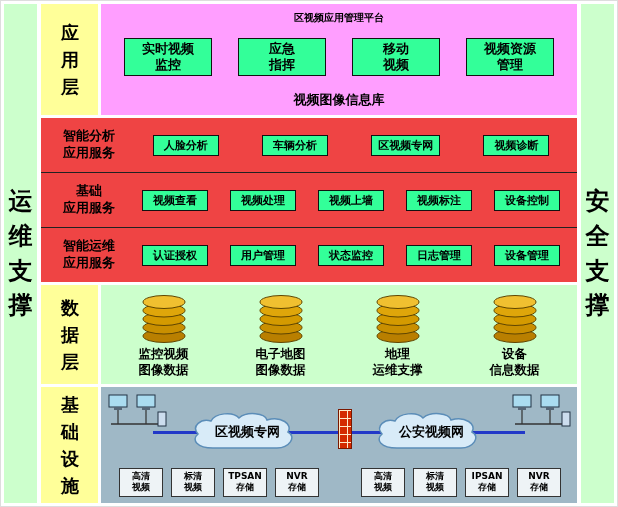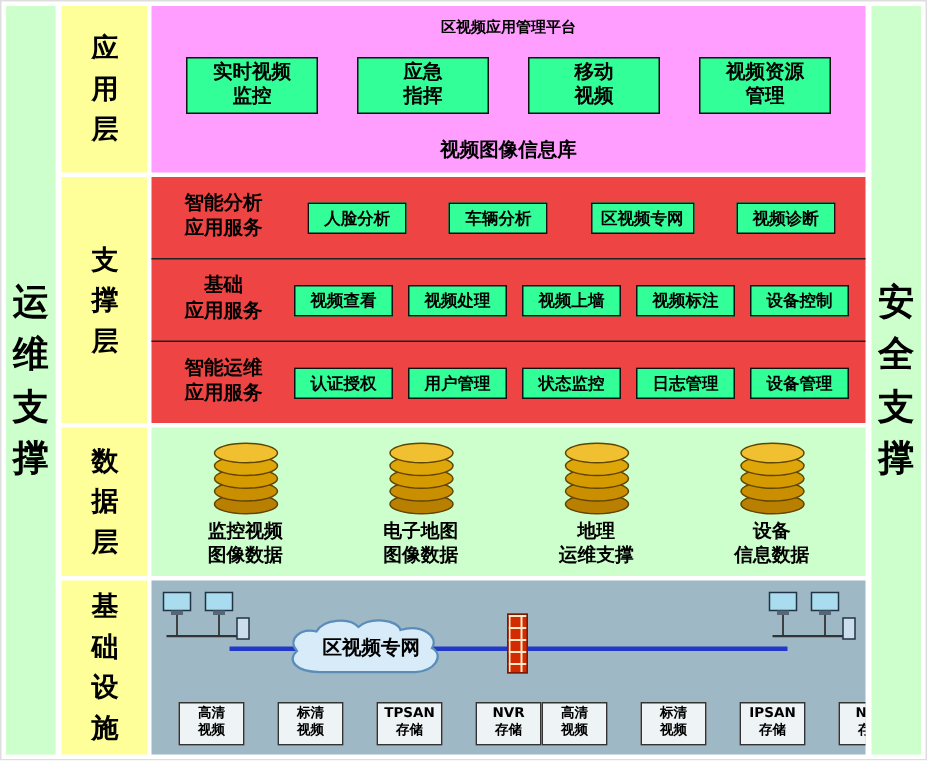--- a/index.html
+++ b/index.html
@@ -51,21 +51,21 @@
   .cloud-2{left:268px}
   .firewall{position:absolute;left:237px;top:22px;width:14px;height:40px;
             background-color:#d42a00;border:1px solid #7a1800;
             background-image:linear-gradient(#ffe9c9 1.5px, transparent 1.5px),
                              linear-gradient(90deg,#ffe9c9 1.5px, transparent 1.5px);
             background-size:100% 8px, 8px 8px}
   .pc-group{position:absolute;top:5px;width:64px;height:42px}
   .pc-left{left:4px}
   .pc-right{right:4px}
   .storage-row{position:absolute;left:0;right:0;bottom:6px;display:flex;justify-content:space-between;padding:0 16px 0 18px}
-  .storage-group{display:flex;gap:22px}
+  .storage-group{display:flex;gap:8px}
   .storage-box{background:#eef3f6;border:1px solid #333;font-size:9px;font-weight:bold;text-align:center;
                white-space:pre-line;line-height:1.3;padding:2px 4px;min-width:44px;
                display:flex;align-items:center;justify-content:center}
 </style>
 </head>
 <body>
 
 <div class="diagram">
 
   <div class="side">
@@ -88,23 +88,20 @@
           <div class="module">移动
 视频</div>
           <div class="module">视频资源
 管理</div>
         </div>
         <div class="app-footer">视频图像信息库</div>
       </div>
     </div>
 
     <div class="row row-support">
-      <div class="layer-box">
-        <div class="vtext">支撑层</div>
-      </div>
       <div class="section support-section">
 
         <div class="svc-row">
           <div class="svc-label">智能分析
 应用服务</div>
           <div class="svc-items">
             <div class="svc-item">人脸分析</div>
             <div class="svc-item">车辆分析</div>
             <div class="svc-item">区视频专网</div>
             <div class="svc-item">视频诊断</div>
@@ -215,20 +212,26 @@
 
         <div class="cloud cloud-1">
           <svg viewBox="0 0 125 44" preserveAspectRatio="none">
             <path d="M28,38 C12,38 6,30 13,24 C6,16 16,8 26,11 C30,3 48,1 54,8 C62,1 80,3 82,10 C96,6 108,14 103,22 C112,27 104,38 92,38 Z" fill="#d8ebf8" stroke="#5b8db8" stroke-width="1.5"></path>
           </svg>
           <span class="cloud-label">区视频专网</span>
         </div>
 
         <div class="firewall"></div>
 
+        <div class="cloud cloud-2">
+          <svg viewBox="0 0 125 44" preserveAspectRatio="none">
+            <path d="M28,38 C12,38 6,30 13,24 C6,16 16,8 26,11 C30,3 48,1 54,8 C62,1 80,3 82,10 C96,6 108,14 103,22 C112,27 104,38 92,38 Z" fill="#d8ebf8" stroke="#5b8db8" stroke-width="1.5"></path>
+          </svg>
+          <span class="cloud-label">公安视频网</span>
+        </div>
 
         <svg class="pc-group pc-right" viewBox="0 0 64 42">
           <path d="M6 32 H58" stroke="#333" stroke-width="1.5" fill="none"></path>
           <path d="M13 32 V15 M41 32 V15" stroke="#333" stroke-width="1.2" fill="none"></path>
           <rect x="4" y="3" width="18" height="12" fill="#aadcf0" stroke="#234"></rect>
           <rect x="9" y="15" width="8" height="3" fill="#567"></rect>
           <rect x="32" y="3" width="18" height="12" fill="#aadcf0" stroke="#234"></rect>
           <rect x="37" y="15" width="8" height="3" fill="#567"></rect>
           <rect x="53" y="20" width="8" height="14" fill="#cde" stroke="#234"></rect>
         </svg>

